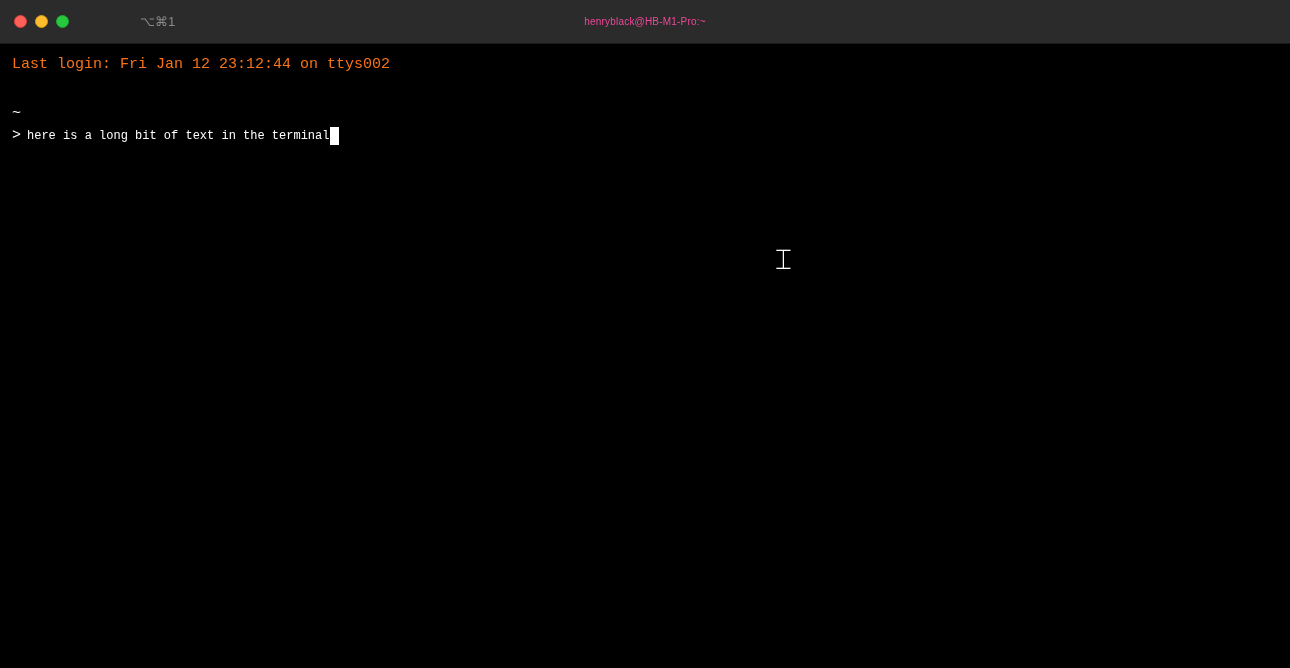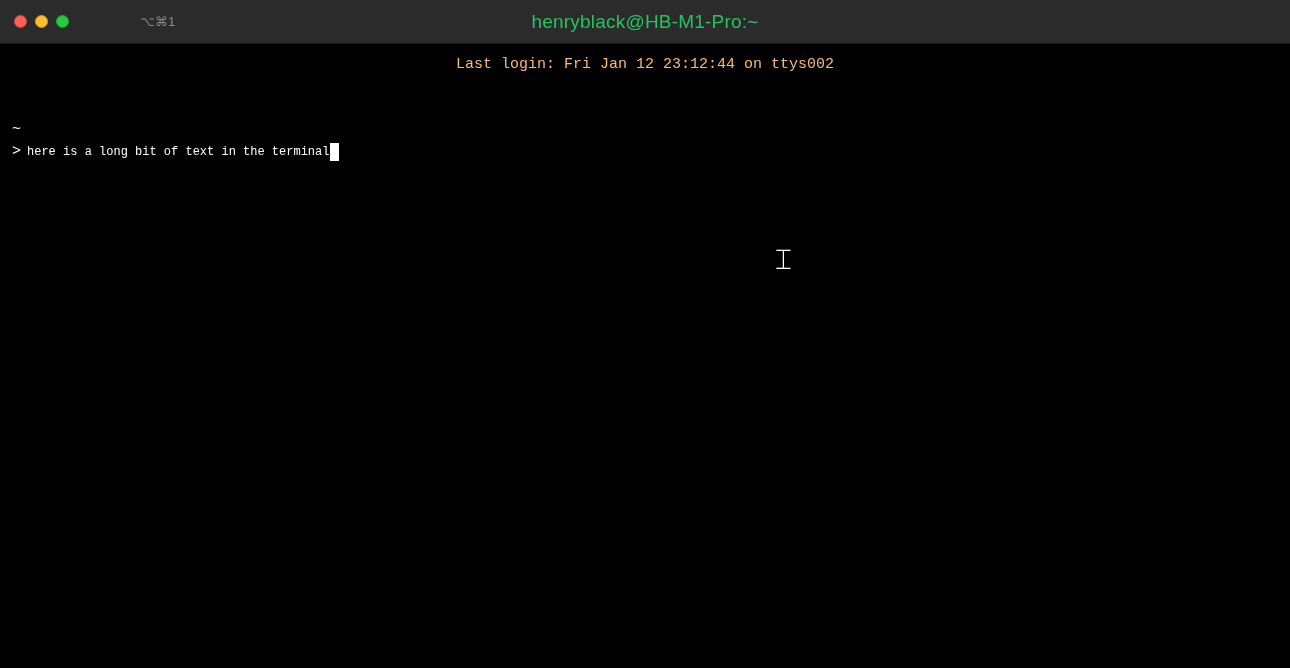--- a/index.html
+++ b/index.html
@@ -59,22 +59,22 @@
 
     .shortcut {
       position: absolute;
       left: 140px;
       color: #8a8a8a;
       font-size: 13px;
       font-family: -apple-system, BlinkMacSystemFont, sans-serif;
     }
 
     .titlebar-title {
-      color: #22c55e;
-      font-size: 19px;
+      color: #ec4899;
+      font-size: 10px;
       font-family: -apple-system, BlinkMacSystemFont, sans-serif;
       font-weight: 500;
       letter-spacing: 0.2px;
     }
 
     .terminal-body {
       width: 100%;
       height: calc(668px - 44px);
       background: #000000;
       padding: 10px 12px;
@@ -84,23 +84,22 @@
       position: relative;
     }
 
     .line {
       display: block;
       white-space: pre;
       color: #ffffff;
     }
 
     .line.login-line {
-      color: #fdba74;
-      margin-bottom: 20px;
-      text-align: center;
+      color: #f97316;
+      margin-bottom: 4px;
     }
 
     .line.blank {
       height: 22px;
     }
 
     .prompt-line {
       display: flex;
       align-items: center;
     }

